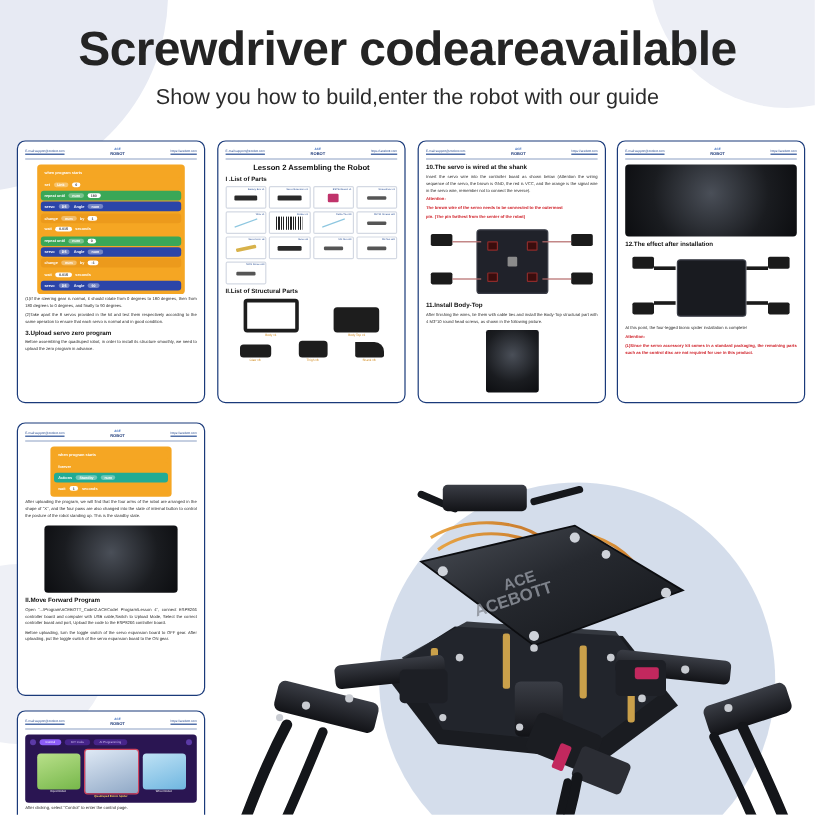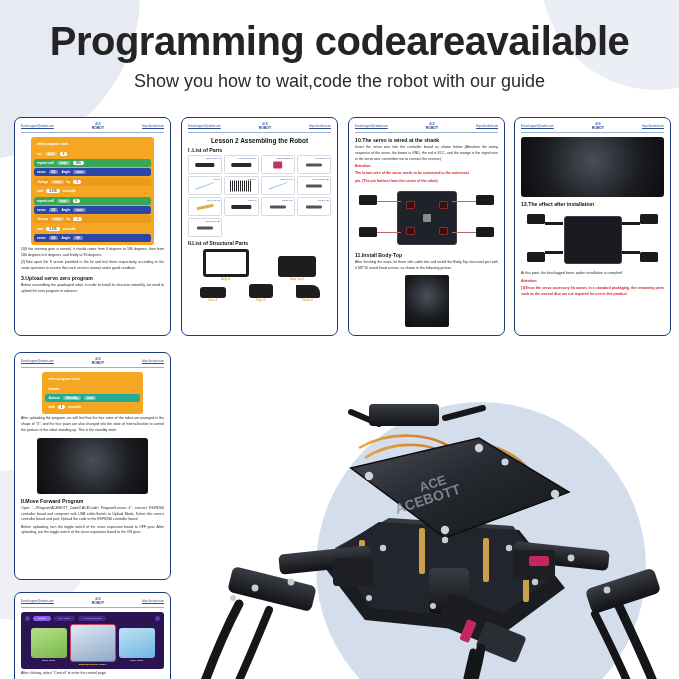--- a/index.html
+++ b/index.html
@@ -113,22 +113,22 @@
 </style>
 </head>
 <body>
 
 <div class="bg-blob" id="blob-tl"></div>
 <div class="bg-blob" id="blob-tr"></div>
 <div class="bg-blob" id="blob-left-low"></div>
 <div class="bg-blob" id="blob-main"></div>
 
 <div id="header">
-  <h1 id="headline">Programming codeareavailable</h1>
-  <p id="subhead">Show you how to wait,code the robot with our guide</p>
+  <h1 id="headline">Screwdriver codeareavailable</h1>
+  <p id="subhead">Show you how to build,enter the robot with our guide</p>
 </div>
 
 <div class="doc-card" style="left:14px;top:117px;width:157px;height:219px;">
   <div class="doc-inner">
     <div class="doc-head">
       <span class="lnk">E-mail:support@zoobot.com</span>
       <span class="logo">
         <span class="top">ACE</span><br>
         <span>ROBOT</span>
       </span>

